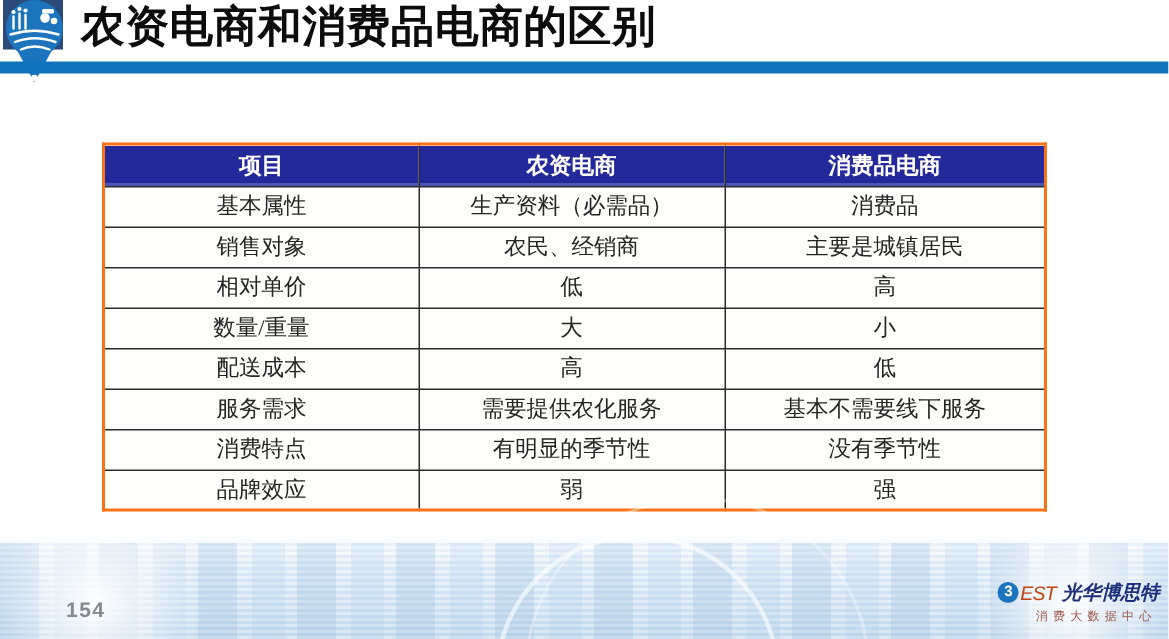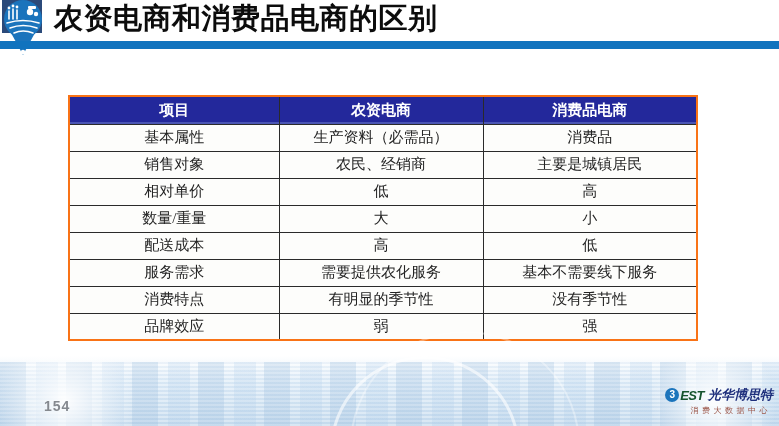--- a/index.html
+++ b/index.html
@@ -98,21 +98,21 @@
     width:130px; text-align:right;
   }
   .brand-row1 { display:flex; align-items:center; justify-content:flex-end; gap:1px; }
   .best-circle {
     display:inline-flex; align-items:center; justify-content:center;
     width:14px; height:14px; border-radius:50%;
     background:#1b74bc; color:#ffffff;
     font-size:10px; font-weight:bold; line-height:1;
   }
   .best-text {
-    color:#14532d; font-size:13px; font-weight:bold; font-style:italic;
+    color:#c2410c; font-size:13px; font-weight:normal; font-style:italic;
     letter-spacing:-0.5px; margin-right:3px;
   }
   .brand-cn {
     color:#1e2f7c; font-size:13px; font-weight:bold;font-style:italic;
   }
   .brand-sub {
     margin-top:1px;
     color:#9c574a; font-size:8px; letter-spacing:3.5px;
     text-align:right; padding-right:2px;
   }

